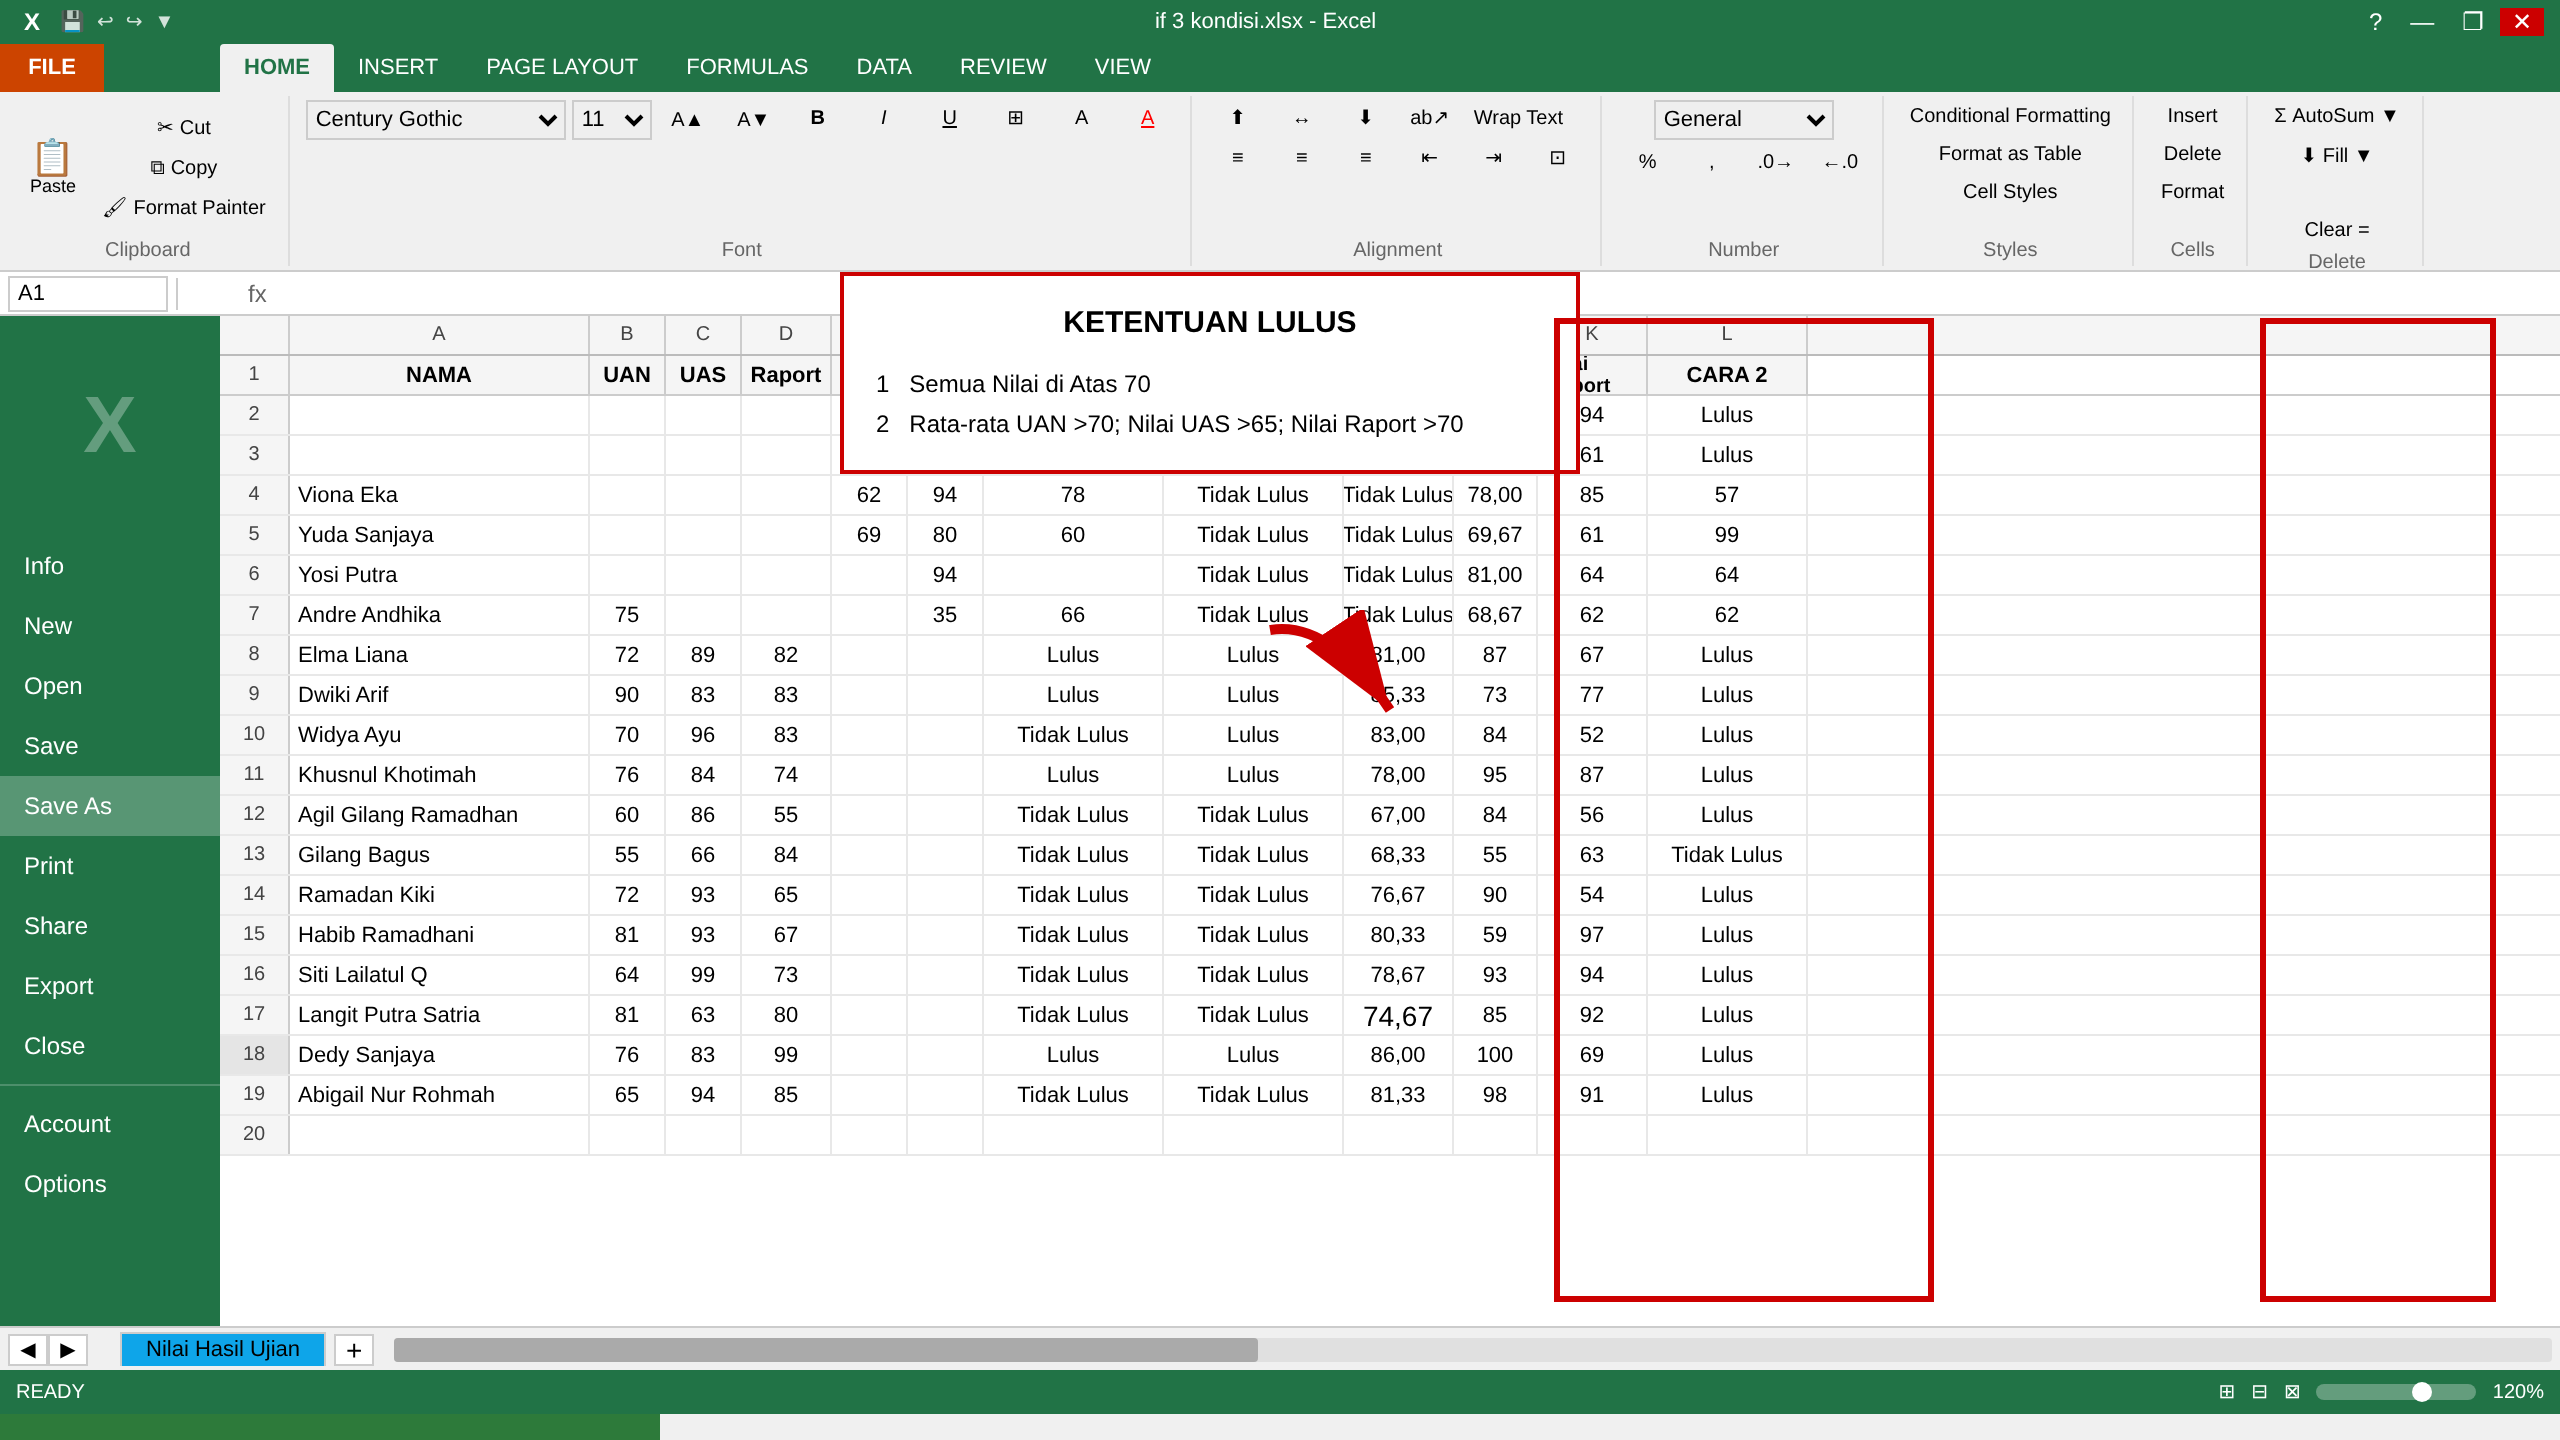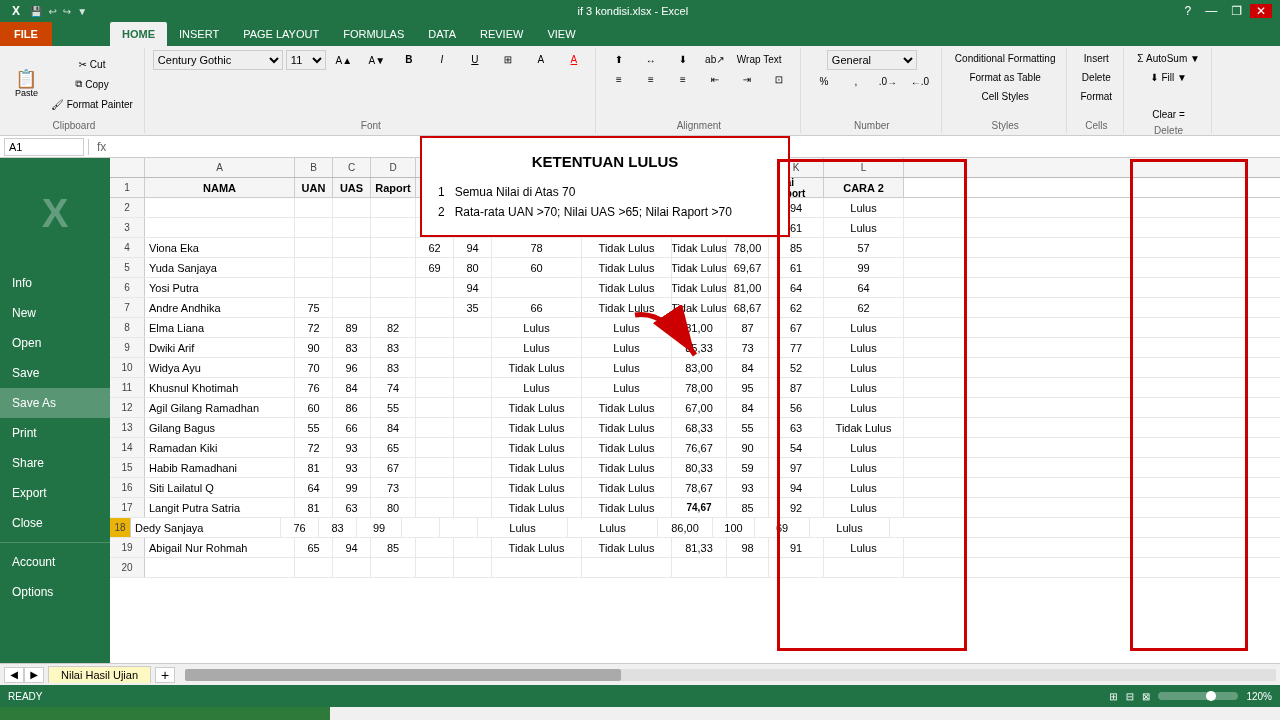--- a/index.html
+++ b/index.html
@@ -368,21 +368,21 @@
         <button class="ribbon-btn" style="font-size:10px;margin-top:18px;">Clear =</button>
       </div>
       <div class="ribbon-group-label">Delete</div>
     </div>
 
   </div>
 
   <div class="formula-bar">
     <input class="name-box" value="A1" style="">
     <div class="formula-divider"></div>
-    <span style="font-size:12px;color:#666;padding:0 4px;">fx</span>
+    <span style="font-size:12px;color:#666;padding:0 4px;margin-left:27px;">fx</span>
     <input class="formula-input" style="">
   </div>
 
   <div style="display:flex;height:505px;">
 
     <div class="sidebar">
       <div class="sidebar-top">
         <div style="font-size:40px;font-weight:bold;color:white;opacity:0.3;">X</div>
       </div>
       <div class="sidebar-item">
@@ -686,27 +686,27 @@
             <div style="display: flex; height: 20px; border-bottom: 1px solid rgb(232, 232, 232);">
               <div style="width: 35px; background: rgb(245, 245, 245); border-right: 1px solid rgb(204, 204, 204); display: flex; align-items: center; justify-content: center; font-size: 10px; color: rgb(68, 68, 68); flex-shrink: 0;">17</div>
               <div style="min-width: 150px; max-width: 150px; border-right: 1px solid rgb(232, 232, 232); padding: 0px 4px; font-size: 11px; display: flex; align-items: center; justify-content: flex-start; overflow: hidden; white-space: nowrap;">Langit Putra Satria</div>
               <div style="min-width: 38px; max-width: 38px; border-right: 1px solid rgb(232, 232, 232); padding: 0px 4px; font-size: 11px; display: flex; align-items: center; justify-content: center; overflow: hidden; white-space: nowrap;">81</div>
               <div style="min-width: 38px; max-width: 38px; border-right: 1px solid rgb(232, 232, 232); padding: 0px 4px; font-size: 11px; display: flex; align-items: center; justify-content: center; overflow: hidden; white-space: nowrap;">63</div>
               <div style="min-width: 45px; max-width: 45px; border-right: 1px solid rgb(232, 232, 232); padding: 0px 4px; font-size: 11px; display: flex; align-items: center; justify-content: center; overflow: hidden; white-space: nowrap;">80</div>
               <div style="min-width: 38px; max-width: 38px; border-right: 1px solid rgb(232, 232, 232); padding: 0px 4px; font-size: 11px; display: flex; align-items: center; justify-content: center; overflow: hidden; white-space: nowrap;"></div>
               <div style="min-width: 38px; max-width: 38px; border-right: 1px solid rgb(232, 232, 232); padding: 0px 4px; font-size: 11px; display: flex; align-items: center; justify-content: center; overflow: hidden; white-space: nowrap;"></div>
               <div style="min-width: 90px; max-width: 90px; border-right: 1px solid rgb(232, 232, 232); padding: 0px 4px; font-size: 11px; display: flex; align-items: center; justify-content: center; overflow: hidden; white-space: nowrap;">Tidak Lulus</div>
               <div style="min-width: 90px; max-width: 90px; border-right: 1px solid rgb(232, 232, 232); padding: 0px 4px; font-size: 11px; display: flex; align-items: center; justify-content: center; overflow: hidden; white-space: nowrap;">Tidak Lulus</div>
-              <div style="min-width: 55px; max-width: 55px; border-right: 1px solid rgb(232, 232, 232); padding: 0px 4px; font-size: 10px; display: flex; align-items: center; justify-content: center; overflow: hidden; white-space: nowrap; font-weight: bold;">74,67</div>
+              <div style="min-width: 55px; max-width: 55px; border-right: 1px solid rgb(232, 232, 232); padding: 0px 4px; font-size: 14px; display: flex; align-items: center; justify-content: center; overflow: hidden; white-space: nowrap;">74,67</div>
               <div style="min-width: 42px; max-width: 42px; border-right: 1px solid rgb(232, 232, 232); padding: 0px 4px; font-size: 11px; display: flex; align-items: center; justify-content: center; overflow: hidden; white-space: nowrap;">85</div>
               <div style="min-width: 55px; max-width: 55px; border-right: 1px solid rgb(232, 232, 232); padding: 0px 4px; font-size: 11px; display: flex; align-items: center; justify-content: center; overflow: hidden; white-space: nowrap;">92</div>
               <div style="min-width: 80px; max-width: 80px; border-right: 1px solid rgb(232, 232, 232); padding: 0px 4px; font-size: 11px; display: flex; align-items: center; justify-content: center; overflow: hidden; white-space: nowrap;">Lulus</div>
             </div>
             <div style="display: flex; height: 20px; border-bottom: 1px solid rgb(232, 232, 232);">
-              <div style="width: 21px; background: #eab308; border-right: 1px solid rgb(204, 204, 204); display: flex; align-items: center; justify-content: center; font-size: 10px; color: rgb(68, 68, 68); flex-shrink: 0;">18</div>
+              <div style="width: 35px; background: #e5e5e5; border-right: 1px solid rgb(204, 204, 204); display: flex; align-items: center; justify-content: center; font-size: 10px; color: rgb(68, 68, 68); flex-shrink: 0;">18</div>
               <div style="min-width: 150px; max-width: 150px; border-right: 1px solid rgb(232, 232, 232); padding: 0px 4px; font-size: 11px; display: flex; align-items: center; justify-content: flex-start; overflow: hidden; white-space: nowrap;">Dedy Sanjaya</div>
               <div style="min-width: 38px; max-width: 38px; border-right: 1px solid rgb(232, 232, 232); padding: 0px 4px; font-size: 11px; display: flex; align-items: center; justify-content: center; overflow: hidden; white-space: nowrap;">76</div>
               <div style="min-width: 38px; max-width: 38px; border-right: 1px solid rgb(232, 232, 232); padding: 0px 4px; font-size: 11px; display: flex; align-items: center; justify-content: center; overflow: hidden; white-space: nowrap;">83</div>
               <div style="min-width: 45px; max-width: 45px; border-right: 1px solid rgb(232, 232, 232); padding: 0px 4px; font-size: 11px; display: flex; align-items: center; justify-content: center; overflow: hidden; white-space: nowrap;">99</div>
               <div style="min-width: 38px; max-width: 38px; border-right: 1px solid rgb(232, 232, 232); padding: 0px 4px; font-size: 11px; display: flex; align-items: center; justify-content: center; overflow: hidden; white-space: nowrap;"></div>
               <div style="min-width: 38px; max-width: 38px; border-right: 1px solid rgb(232, 232, 232); padding: 0px 4px; font-size: 11px; display: flex; align-items: center; justify-content: center; overflow: hidden; white-space: nowrap;"></div>
               <div style="min-width: 90px; max-width: 90px; border-right: 1px solid rgb(232, 232, 232); padding: 0px 4px; font-size: 11px; display: flex; align-items: center; justify-content: center; overflow: hidden; white-space: nowrap;">Lulus</div>
               <div style="min-width: 90px; max-width: 90px; border-right: 1px solid rgb(232, 232, 232); padding: 0px 4px; font-size: 11px; display: flex; align-items: center; justify-content: center; overflow: hidden; white-space: nowrap;">Lulus</div>
               <div style="min-width: 55px; max-width: 55px; border-right: 1px solid rgb(232, 232, 232); padding: 0px 4px; font-size: 11px; display: flex; align-items: center; justify-content: center; overflow: hidden; white-space: nowrap;">86,00</div>
               <div style="min-width: 42px; max-width: 42px; border-right: 1px solid rgb(232, 232, 232); padding: 0px 4px; font-size: 11px; display: flex; align-items: center; justify-content: center; overflow: hidden; white-space: nowrap;">100</div>
@@ -744,21 +744,21 @@
               <div style="min-width: 80px; max-width: 80px; border-right: 1px solid rgb(232, 232, 232); padding: 0px 4px; font-size: 11px; display: flex; align-items: center; justify-content: center; overflow: hidden; white-space: nowrap;"></div>
             </div>
           </div>
       </div>
     </div>
   </div>
 
   <div style="display:flex;align-items:center;height:22px;background:#f0f0f0;border-top:1px solid #ccc;padding:0 4px;">
     <button style="width:20px;height:16px;font-size:10px;border:1px solid #ccc;background:white;cursor:pointer;">◀</button>
     <button style="width:20px;height:16px;font-size:10px;border:1px solid #ccc;background:white;cursor:pointer;">▶</button>
-    <div style="padding:2px 12px;background:#fef9c3;border:1px solid #ccc;border-bottom:none;font-size:11px;cursor:pointer;margin-left:4px;">Nilai Hasil Ujian</div>
+    <div style="padding:2px 12px;background:#0ea5e9;border:1px solid #ccc;border-bottom:none;font-size:11px;cursor:pointer;margin-left:16px;">Nilai Hasil Ujian</div>
     <button style="width:20px;height:16px;font-size:14px;border:1px solid #ccc;background:white;cursor:pointer;margin-left:4px;display:flex;align-items:center;justify-content:center;">+</button>
 
     <div style="flex:1;margin-left:10px;height:12px;background:#e0e0e0;border-radius:2px;position:relative;">
       <div style="position:absolute;left:0;width:40%;height:100%;background:#aaa;border-radius:2px;"></div>
     </div>
   </div>
 
   <div class="status-bar">
     <span>READY</span>
     <div class="status-bar-right">

